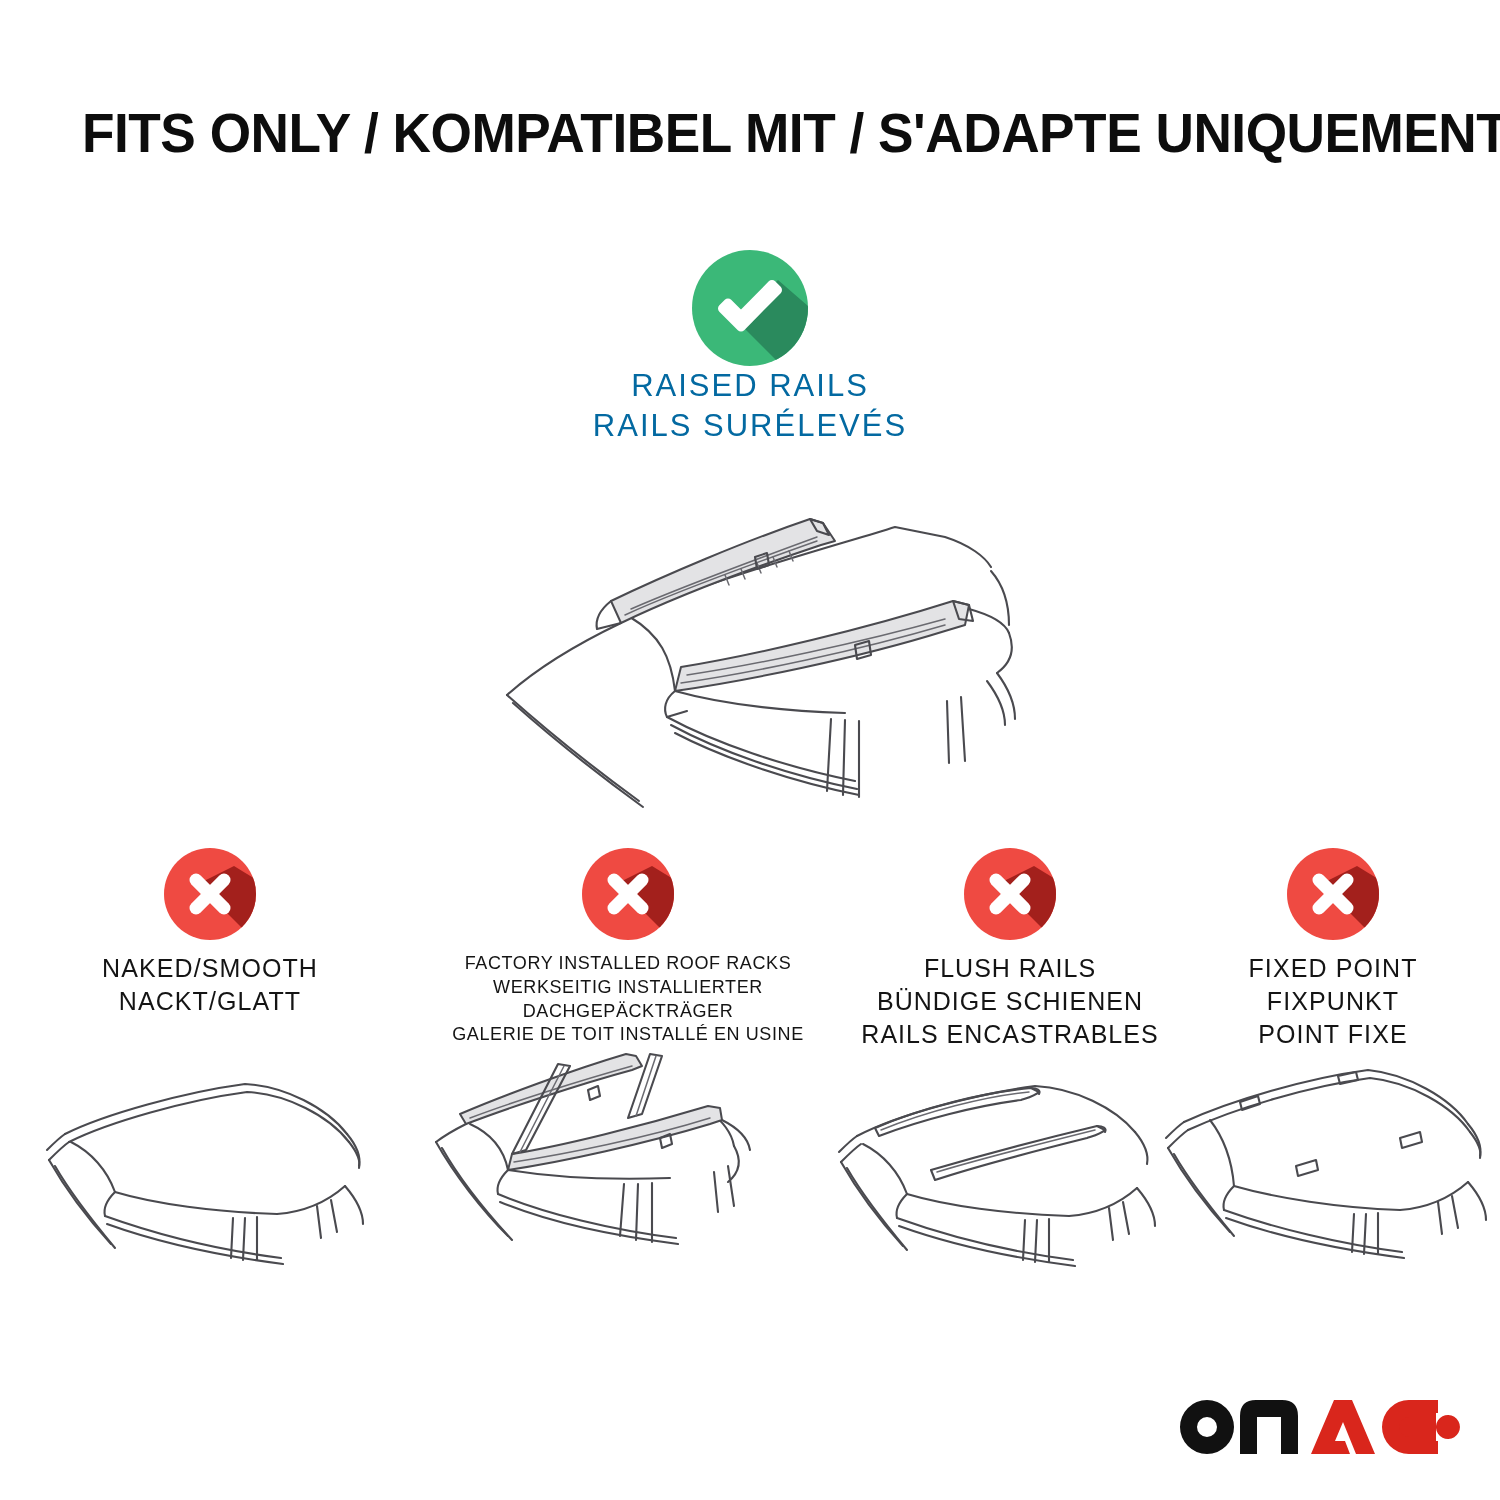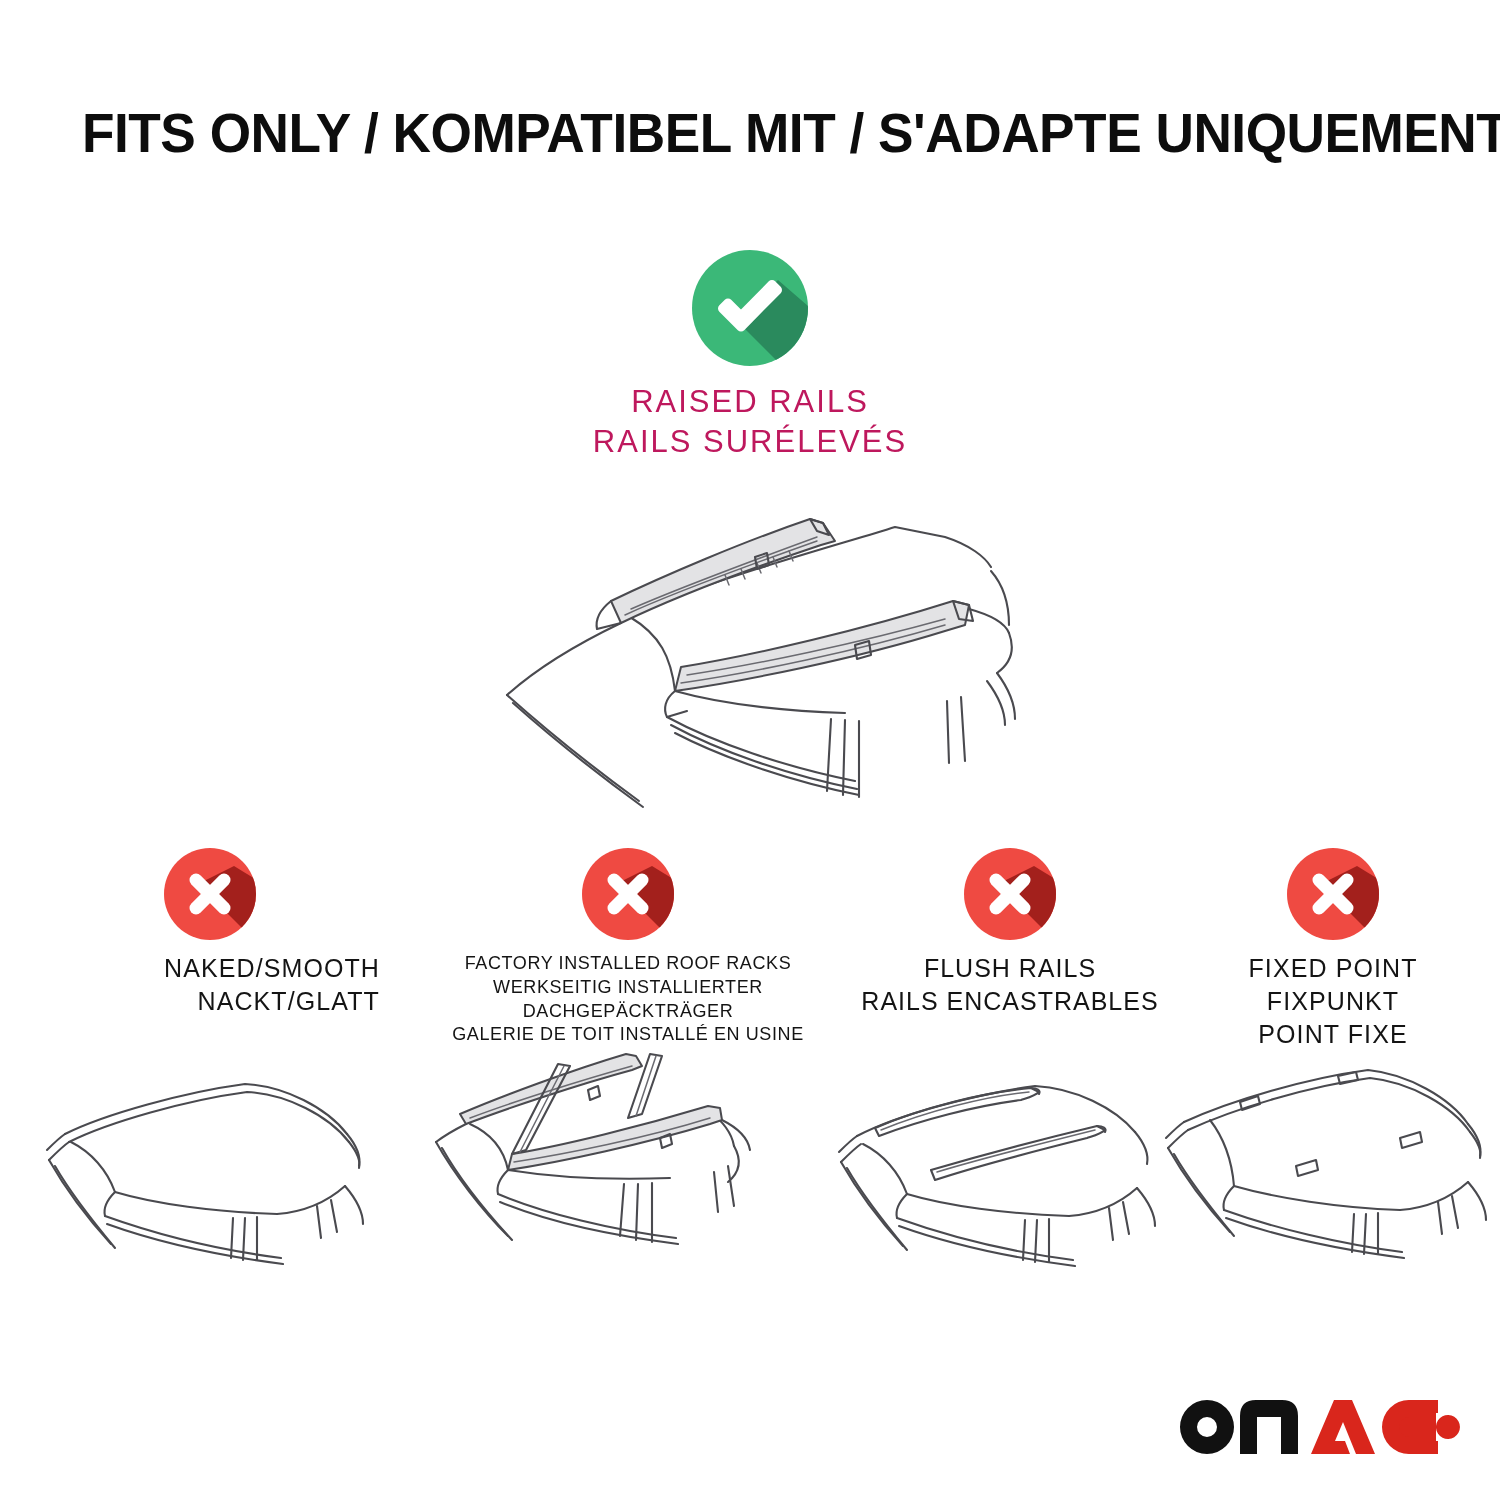--- a/index.html
+++ b/index.html
@@ -59,26 +59,25 @@
   
   .shadow-wedge {
     position: absolute;
     left: 0; top: 0;
     width: 100%; height: 100%;
   }
 
   .mark-layer { position: absolute; left: 0; top: 0; width: 100%; height: 100%; }
 
   .legend-text {
-    margin-top: 16px;
     font-size: 31px;
     line-height: 1.28;
     letter-spacing: 2.0px;
     font-weight: 400;
-    color: #be185d;
+    color: #0369a1;
     white-space: nowrap;
   }
 
   
   #main-roof-illustration {
     position: absolute;
     left: 425px;
     top: 505px;
     width: 660px;
     height: 320px;
@@ -97,21 +96,21 @@
     position: relative;
   }
   .col-label {
     margin-top: 12px;
     font-size: 25px;
     line-height: 1.32;
     letter-spacing: 1.1px;
     color: #141414;
     white-space: nowrap;
   }
-  #col-0 { left: 40px;   width: 340px; text-align: right; }
+  #col-0 { left: 40px;   width: 340px; }
   #col-1 { left: 410px;  width: 436px; }
   #col-2 { left: 840px;  width: 340px; }
   #col-3 { left: 1200px; width: 266px; }
 
   #col-1 .col-label { letter-spacing: 0.6px; font-size: 18px; }
   #col-2 .col-label { letter-spacing: 1.0px; }
 
   
   .roof-small {
     position: absolute;
@@ -258,20 +257,21 @@
       <svg class="mark-layer" viewBox="0 0 92 92" aria-hidden="true">
         <g stroke="#ffffff" stroke-width="13" stroke-linecap="round">
           <line x1="32" y1="32" x2="60" y2="60"></line>
           <line x1="60" y1="32" x2="32" y2="60"></line>
         </g>
       </svg>
     </div>
   </div>
   <div class="col-label">
     <div>FLUSH RAILS</div>
+    <div>BÜNDIGE SCHIENEN</div>
     <div>RAILS ENCASTRABLES</div>
   </div>
 </div>
 
 <div class="col" id="col-3">
   <div class="x-icon-wrap">
     <div class="circle-badge red" style="width:92px;height:92px;">
       <svg class="shadow-wedge" viewBox="0 0 92 92" aria-hidden="true">
         <path d="M34 36 L56 58 L112 114 L112 44 L70 18 L46 30 Z" fill="#a3201c"></path>
       </svg>

